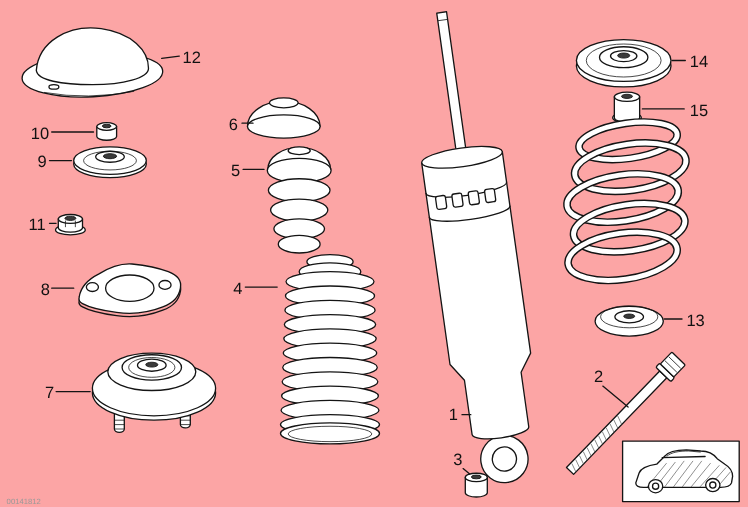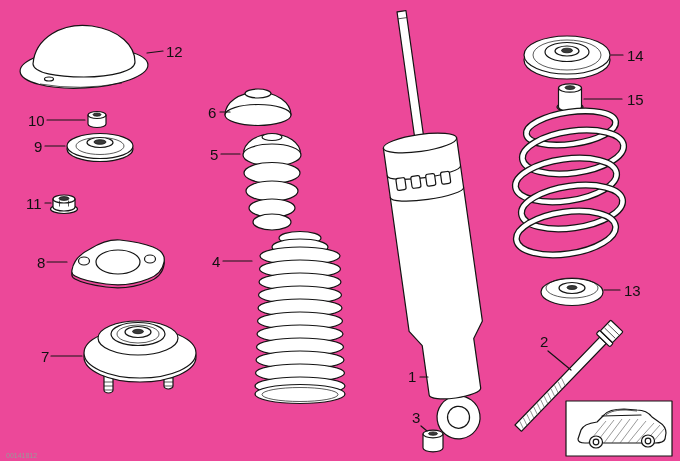--- a/index.html
+++ b/index.html
@@ -1,16 +1,16 @@
 <!DOCTYPE html>
 <html><head>
 <meta charset="utf-8">
 <style>
   html,body{margin:0;padding:0;background:#fff;}
-  .stage{position:relative;width:680px;height:461px;background:#ec4899;overflow:hidden;
+  .stage{position:relative;width:680px;height:461px;background:#fca5a5;overflow:hidden;
          font-family:"Liberation Sans",sans-serif;}
   svg{display:block;}
   .fw{fill:#fff;stroke:#141414;stroke-width:1.2;stroke-linejoin:round;}
   .ln{fill:none;stroke:#141414;stroke-width:1.2;stroke-linecap:round;stroke-linejoin:round;}
   .thin{fill:none;stroke:#141414;stroke-width:.7;}
   .coil-b{fill:none;stroke:#141414;stroke-width:7;}
   .coil-w{fill:none;stroke:#fff;stroke-width:4.4;}
   .callout{font:400 15px "Liberation Sans",sans-serif;fill:#111;}
   .footer{font:400 7px "Liberation Sans",sans-serif;fill:#999;}
   .dark{fill:#3a3a3a;stroke:#141414;stroke-width:.8;}

